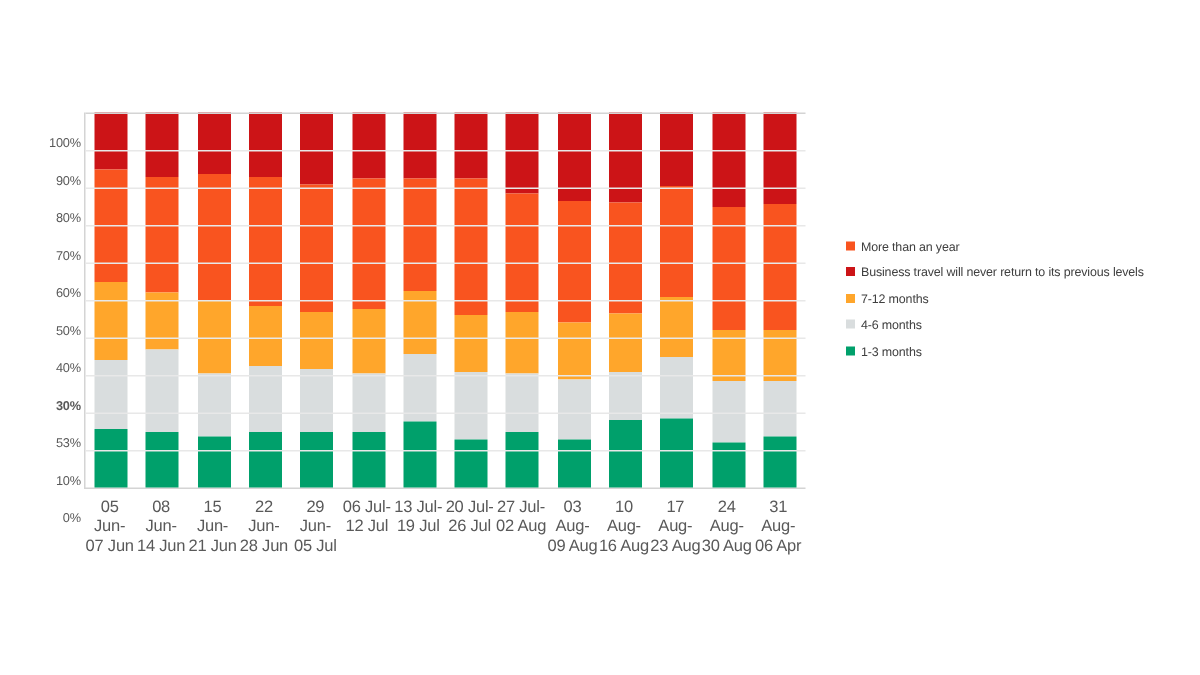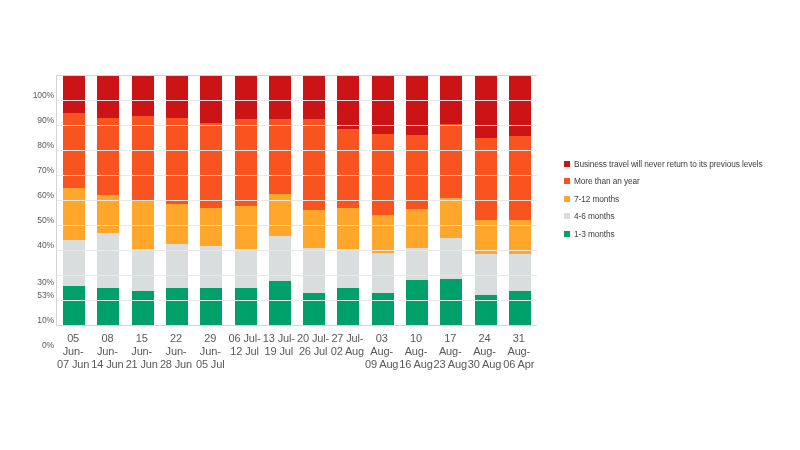--- a/index.html
+++ b/index.html
@@ -167,21 +167,21 @@
   <div class="chart-wrap">
 
     <div class="y-axis-labels">
         <div class="y-tick" style="top: 0px;">100%</div>
         <div class="y-tick" style="top: 25px;">90%</div>
         <div class="y-tick" style="top: 50px;">80%</div>
         <div class="y-tick" style="top: 75px;">70%</div>
         <div class="y-tick" style="top: 100px;">60%</div>
         <div class="y-tick" style="top: 125px;">50%</div>
         <div class="y-tick" style="top: 150px;">40%</div>
-        <div class="y-tick" style="top: 187px;">30%</div>
+        <div class="y-tick" style="top: 175px; font-weight: bold;">30%</div>
         <div class="y-tick" style="top: 200px;">53%</div>
         <div class="y-tick" style="top: 225px;">10%</div>
         <div class="y-tick" style="top: 250px;">0%</div>
       </div>
 
     <div class="plot">
       <div class="bars">
           <div class="bar-col">
             <div class="bar">
               <div class="seg" title="Business travel will never return to its previous levels: 15%" style="background: rgb(204, 20, 23); height: 37.5px;"></div>
@@ -335,28 +335,28 @@
         <div class="x-col"><span class="l1">10 Aug-</span><span class="l2">16 Aug</span></div>
         <div class="x-col"><span class="l1">17 Aug-</span><span class="l2">23 Aug</span></div>
         <div class="x-col"><span class="l1">24 Aug-</span><span class="l2">30 Aug</span></div>
         <div class="x-col"><span class="l1">31 Aug-</span><span class="l2">06 Apr</span></div>
       </div>
   </div>
 
   <div class="right-panel">
     <div class="legend">
         <div class="legend-item">
+          <span class="legend-swatch" style="background: rgb(249, 84, 31);"></span>
+          <span class="legend-label">More than an year</span>
+        </div>
+        <div class="legend-item">
           <span class="legend-swatch" style="background: rgb(204, 20, 23);"></span>
           <span class="legend-label">Business travel will never return to its previous levels</span>
         </div>
         <div class="legend-item">
-          <span class="legend-swatch" style="background: rgb(249, 84, 31);"></span>
-          <span class="legend-label">More than an year</span>
-        </div>
-        <div class="legend-item">
           <span class="legend-swatch" style="background: rgb(255, 166, 43);"></span>
           <span class="legend-label">7-12 months</span>
         </div>
         <div class="legend-item">
           <span class="legend-swatch" style="background: rgb(217, 221, 222);"></span>
           <span class="legend-label">4-6 months</span>
         </div>
         <div class="legend-item">
           <span class="legend-swatch" style="background: rgb(0, 160, 107);"></span>
           <span class="legend-label">1-3 months</span>

